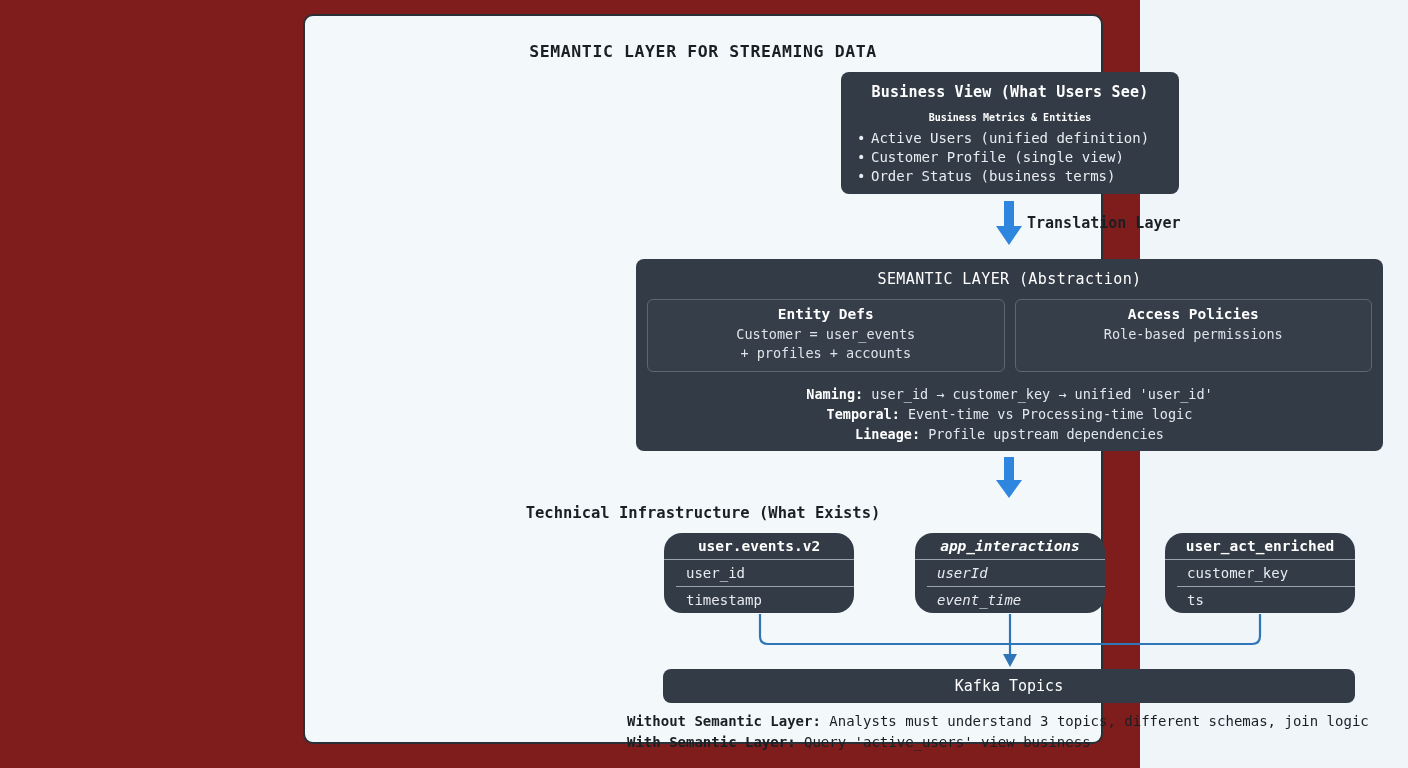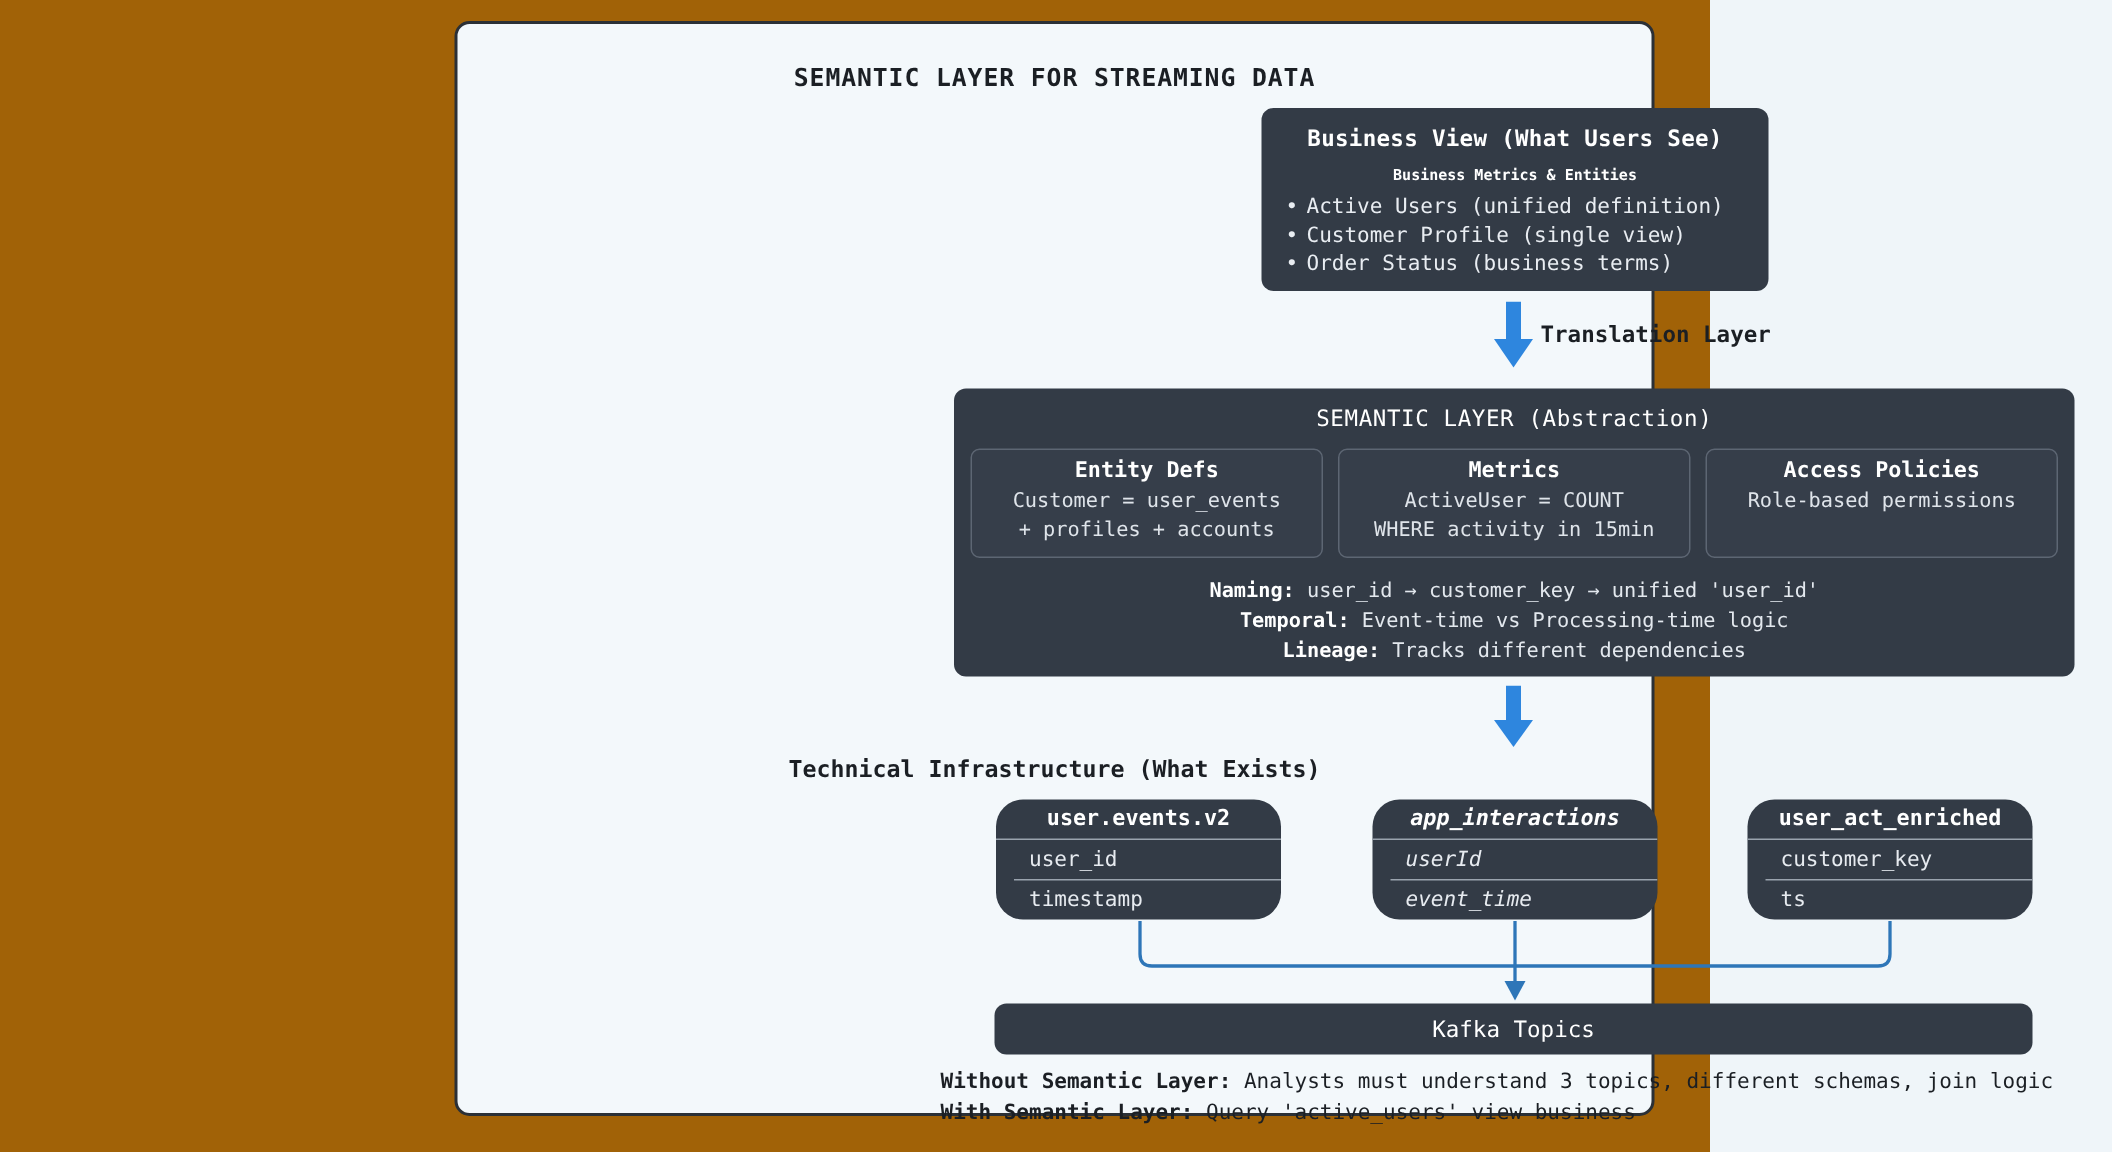--- a/index.html
+++ b/index.html
@@ -8,21 +8,21 @@
     background: #eff5f9;
     width: 1408px;
     height: 768px;
     overflow: hidden;
     font-family: "DejaVu Sans Mono", monospace;
   }
   #stage {
     position: relative;
     width: 1140px;
     height: 768px;
-    background: #a16207;
+    background: #7f1d1d;
   }
   .outer-frame {
     position: absolute;
     left: 303px;
     top: 14px;
     width: 800px;
     height: 730px;
     box-sizing: border-box;
     border: 2px solid #2b3036;
     border-radius: 10px;
@@ -271,34 +271,29 @@
     <div class="panel semantic-layer">
       <div class="sl-title">SEMANTIC LAYER (Abstraction)</div>
 
       <div class="sl-cards">
         <div class="sl-card">
           <div class="sl-card-title">Entity Defs</div>
           <div class="sl-card-line">Customer = user_events</div>
           <div class="sl-card-line">+ profiles + accounts</div>
         </div>
         <div class="sl-card">
-          <div class="sl-card-title">Metrics</div>
-          <div class="sl-card-line">ActiveUser = COUNT</div>
-          <div class="sl-card-line">WHERE activity in 15min</div>
-        </div>
-        <div class="sl-card">
           <div class="sl-card-title">Access Policies</div>
           <div class="sl-card-line">Role-based permissions</div>
         </div>
       </div>
 
       <div class="sl-notes">
         <div><span class="k">Naming:</span><span> user_id → customer_key → unified 'user_id'</span></div>
         <div><span class="k">Temporal:</span><span> Event-time vs Processing-time logic</span></div>
-        <div><span class="k">Lineage:</span><span> Tracks different dependencies</span></div>
+        <div><span class="k">Lineage:</span><span> Profile upstream dependencies</span></div>
       </div>
     </div>
 
     <svg class="arrow-2" viewBox="0 0 30 42">
       <rect x="10" y="0" width="10" height="25" fill="#2e86de"></rect>
       <polygon points="2,23 28,23 15,41" fill="#2e86de"></polygon>
     </svg>
 
     <div class="tech-title">Technical Infrastructure (What Exists)</div>
 

